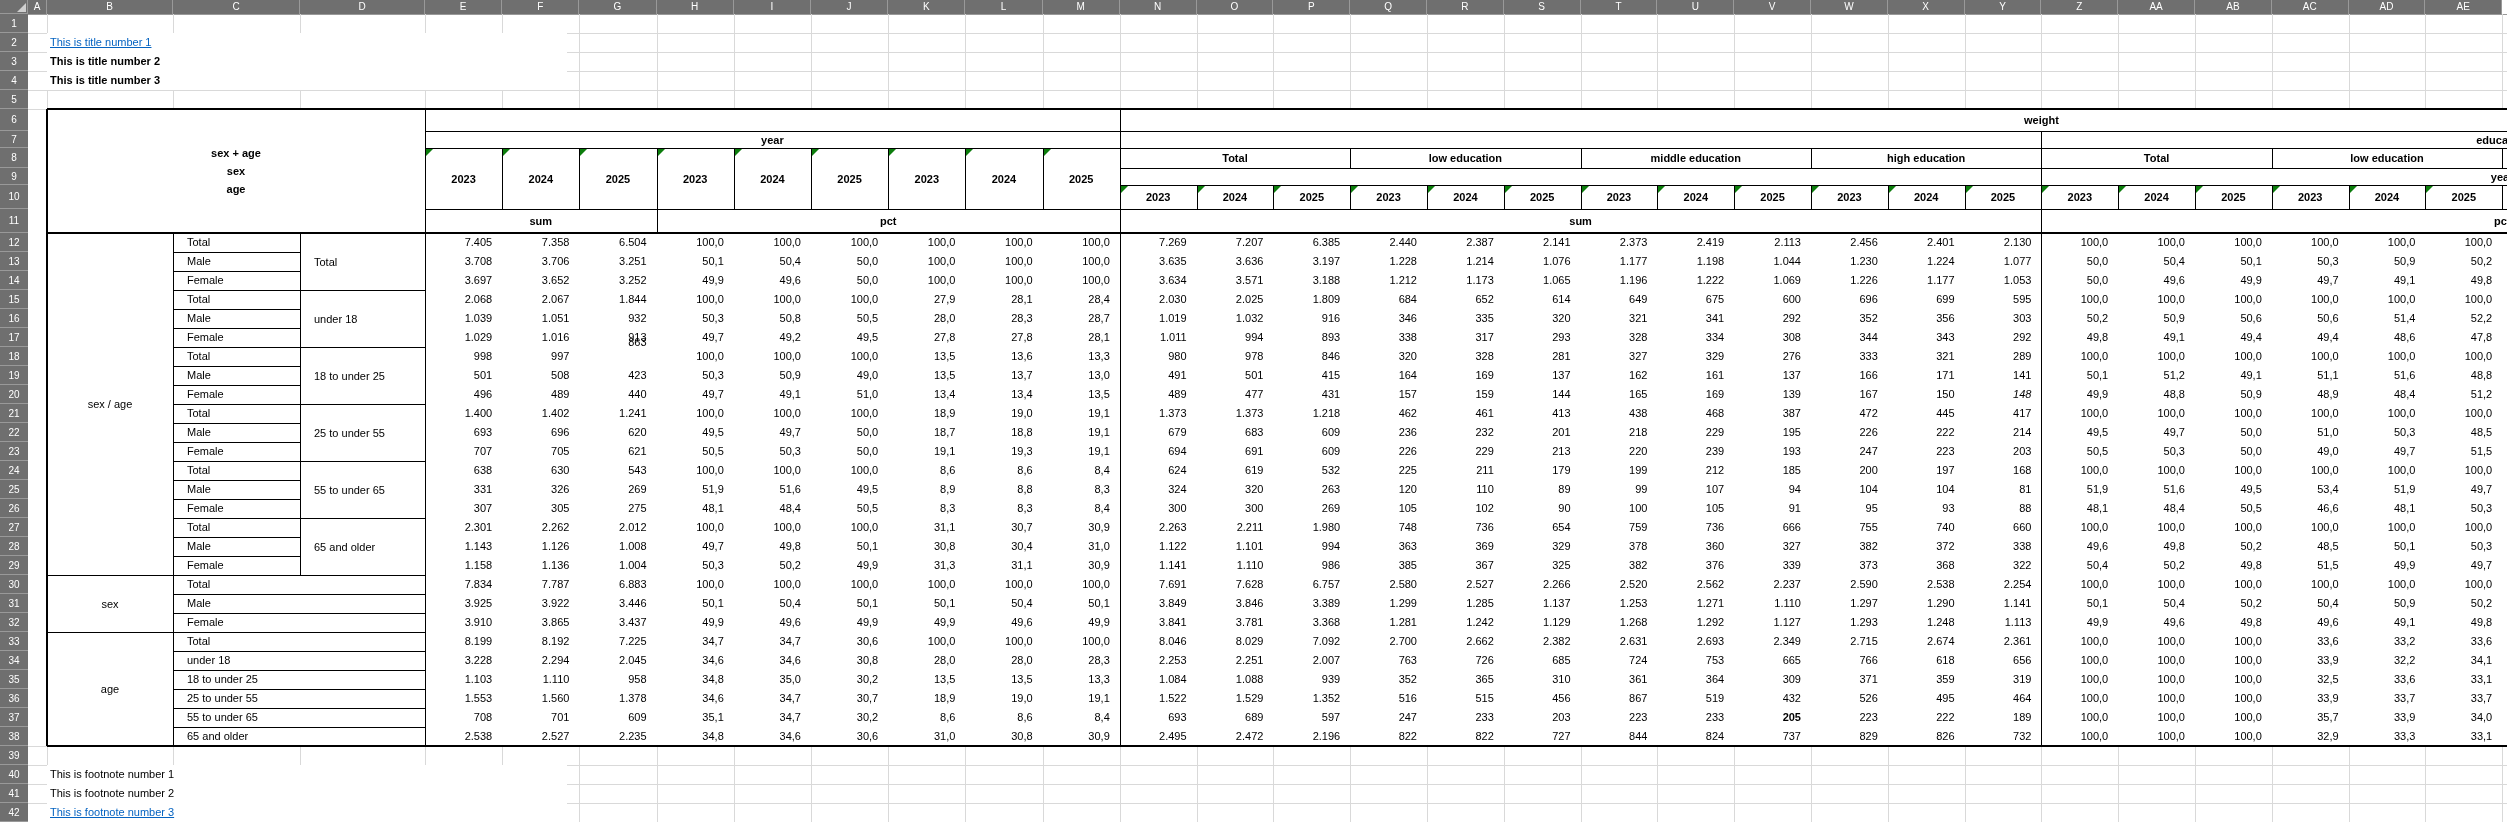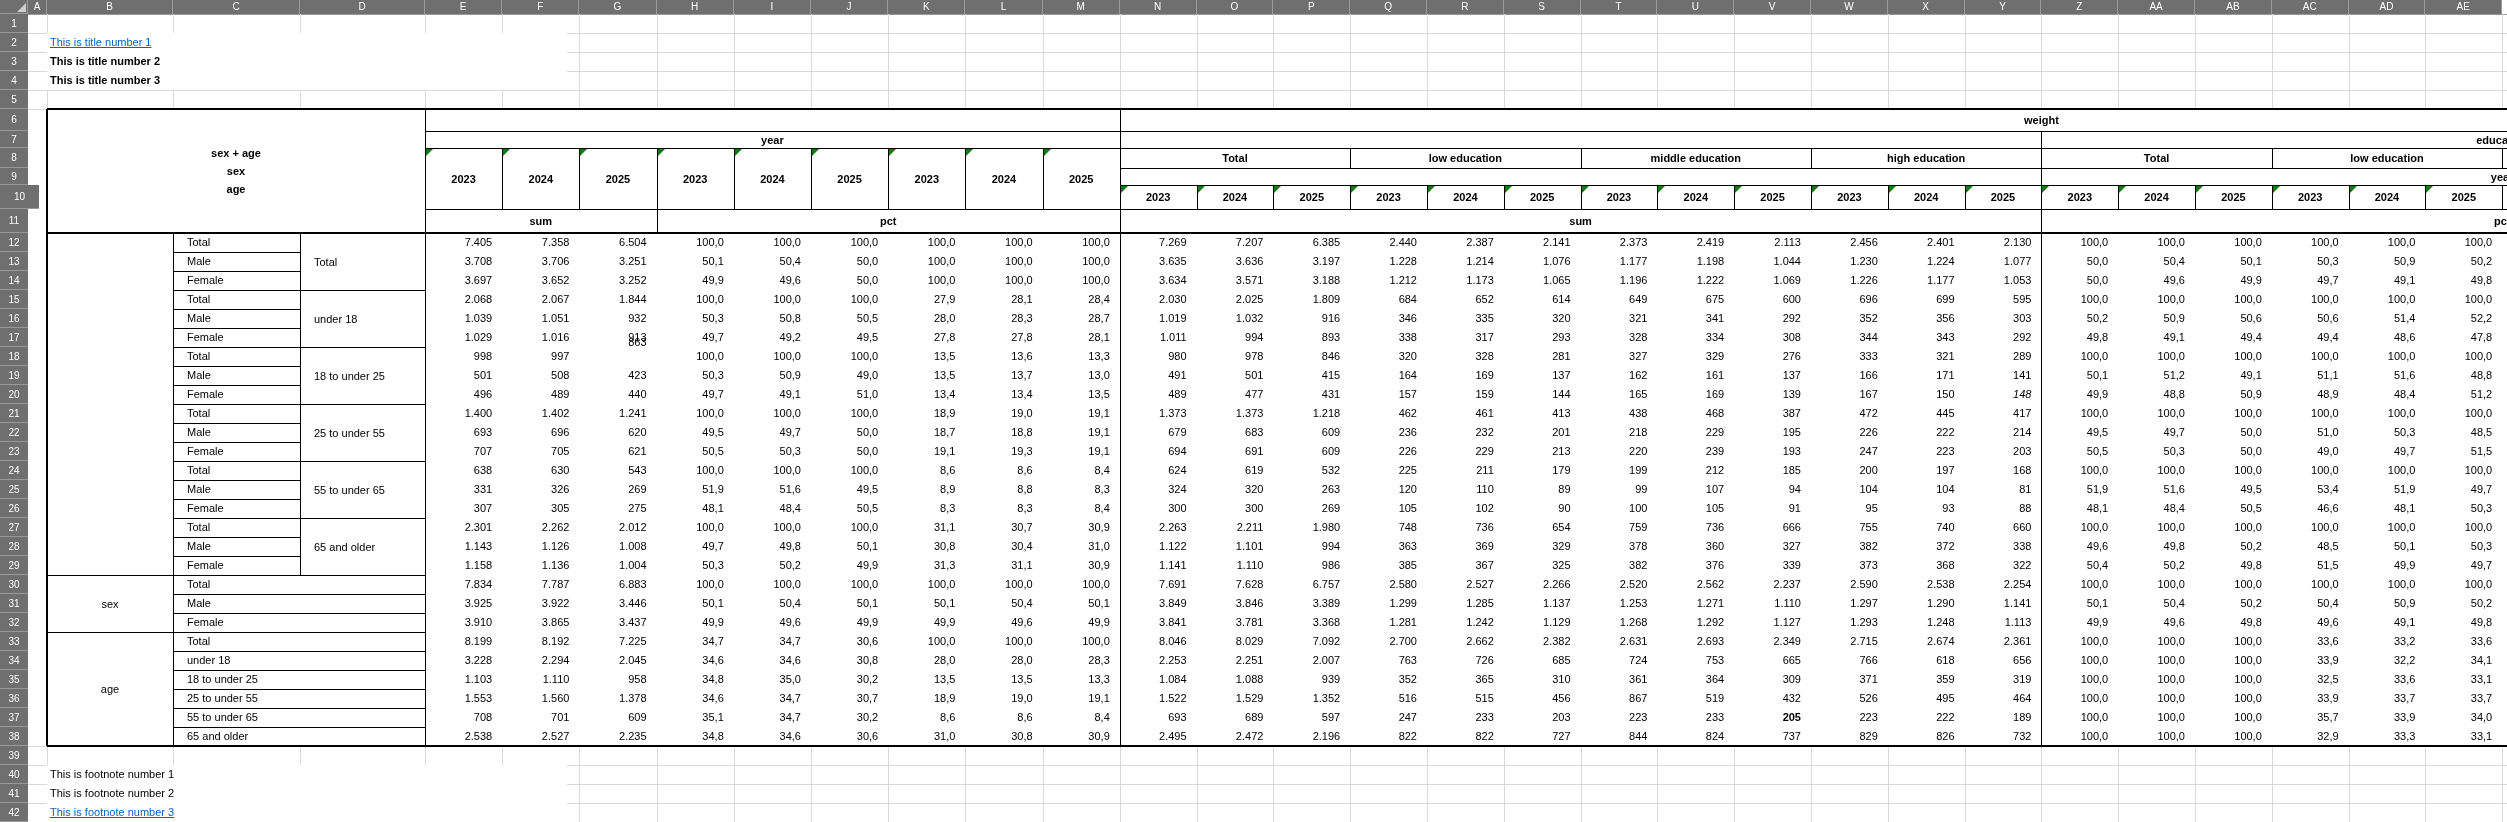--- a/index.html
+++ b/index.html
@@ -78,21 +78,21 @@
     <div class="abs" style="left: 28px; top: 13.5px; width: 2479px; height: 1px; background: rgb(153, 153, 153);"></div>
     <div class="rcell" style="left: 0px; top: 14px; width: 28px; height: 19px;">1</div>
     <div class="rcell" style="left: 0px; top: 33px; width: 28px; height: 19px;">2</div>
     <div class="rcell" style="left: 0px; top: 52px; width: 28px; height: 19px;">3</div>
     <div class="rcell" style="left: 0px; top: 71px; width: 28px; height: 19px;">4</div>
     <div class="rcell" style="left: 0px; top: 90px; width: 28px; height: 19px;">5</div>
     <div class="rcell" style="left: 0px; top: 109px; width: 28px; height: 22px;">6</div>
     <div class="rcell" style="left: 0px; top: 131px; width: 28px; height: 17px;">7</div>
     <div class="rcell" style="left: 0px; top: 148px; width: 28px; height: 20px;">8</div>
     <div class="rcell" style="left: 0px; top: 168px; width: 28px; height: 17px;">9</div>
-    <div class="rcell" style="left: 0px; top: 185px; width: 39px; height: 24px;">10</div>
+    <div class="rcell" style="left: 0px; top: 185px; width: 28px; height: 24px;">10</div>
     <div class="rcell" style="left: 0px; top: 209px; width: 28px; height: 24px;">11</div>
     <div class="rcell" style="left: 0px; top: 233px; width: 28px; height: 19px;">12</div>
     <div class="rcell" style="left: 0px; top: 252px; width: 28px; height: 19px;">13</div>
     <div class="rcell" style="left: 0px; top: 271px; width: 28px; height: 19px;">14</div>
     <div class="rcell" style="left: 0px; top: 290px; width: 28px; height: 19px;">15</div>
     <div class="rcell" style="left: 0px; top: 309px; width: 28px; height: 19px;">16</div>
     <div class="rcell" style="left: 0px; top: 328px; width: 28px; height: 19px;">17</div>
     <div class="rcell" style="left: 0px; top: 347px; width: 28px; height: 19px;">18</div>
     <div class="rcell" style="left: 0px; top: 366px; width: 28px; height: 19px;">19</div>
     <div class="rcell" style="left: 0px; top: 385px; width: 28px; height: 19px;">20</div>
@@ -304,20 +304,21 @@
     <div class="flag" style="left: 1735.2px; top: 186px;"></div>
     <div class="flag" style="left: 1812px; top: 186px;"></div>
     <div class="flag" style="left: 1888.8px; top: 186px;"></div>
     <div class="flag" style="left: 1965.6px; top: 186px;"></div>
     <div class="flag" style="left: 2042.4px; top: 186px;"></div>
     <div class="flag" style="left: 2119.2px; top: 186px;"></div>
     <div class="flag" style="left: 2196px; top: 186px;"></div>
     <div class="flag" style="left: 2272.8px; top: 186px;"></div>
     <div class="flag" style="left: 2349.6px; top: 186px;"></div>
     <div class="flag" style="left: 2426.4px; top: 186px;"></div>
+    <div class="txt ctr" style="left: 47px; top: 233px; width: 126px; height: 342px;">sex / age</div>
     <div class="txt ctr" style="left: 47px; top: 575px; width: 126px; height: 57px;">sex</div>
     <div class="txt ctr" style="left: 47px; top: 632px; width: 126px; height: 114px;">age</div>
     <div class="txt" style="left: 187px; top: 233px; width: 230px; height: 19px; line-height: 19px;">Total</div>
     <div class="txt" style="left: 187px; top: 252px; width: 230px; height: 19px; line-height: 19px;">Male</div>
     <div class="txt" style="left: 187px; top: 271px; width: 230px; height: 19px; line-height: 19px;">Female</div>
     <div class="txt" style="left: 187px; top: 290px; width: 230px; height: 19px; line-height: 19px;">Total</div>
     <div class="txt" style="left: 187px; top: 309px; width: 230px; height: 19px; line-height: 19px;">Male</div>
     <div class="txt" style="left: 187px; top: 328px; width: 230px; height: 19px; line-height: 19px;">Female</div>
     <div class="txt" style="left: 187px; top: 347px; width: 230px; height: 19px; line-height: 19px;">Total</div>
     <div class="txt" style="left: 187px; top: 366px; width: 230px; height: 19px; line-height: 19px;">Male</div>

